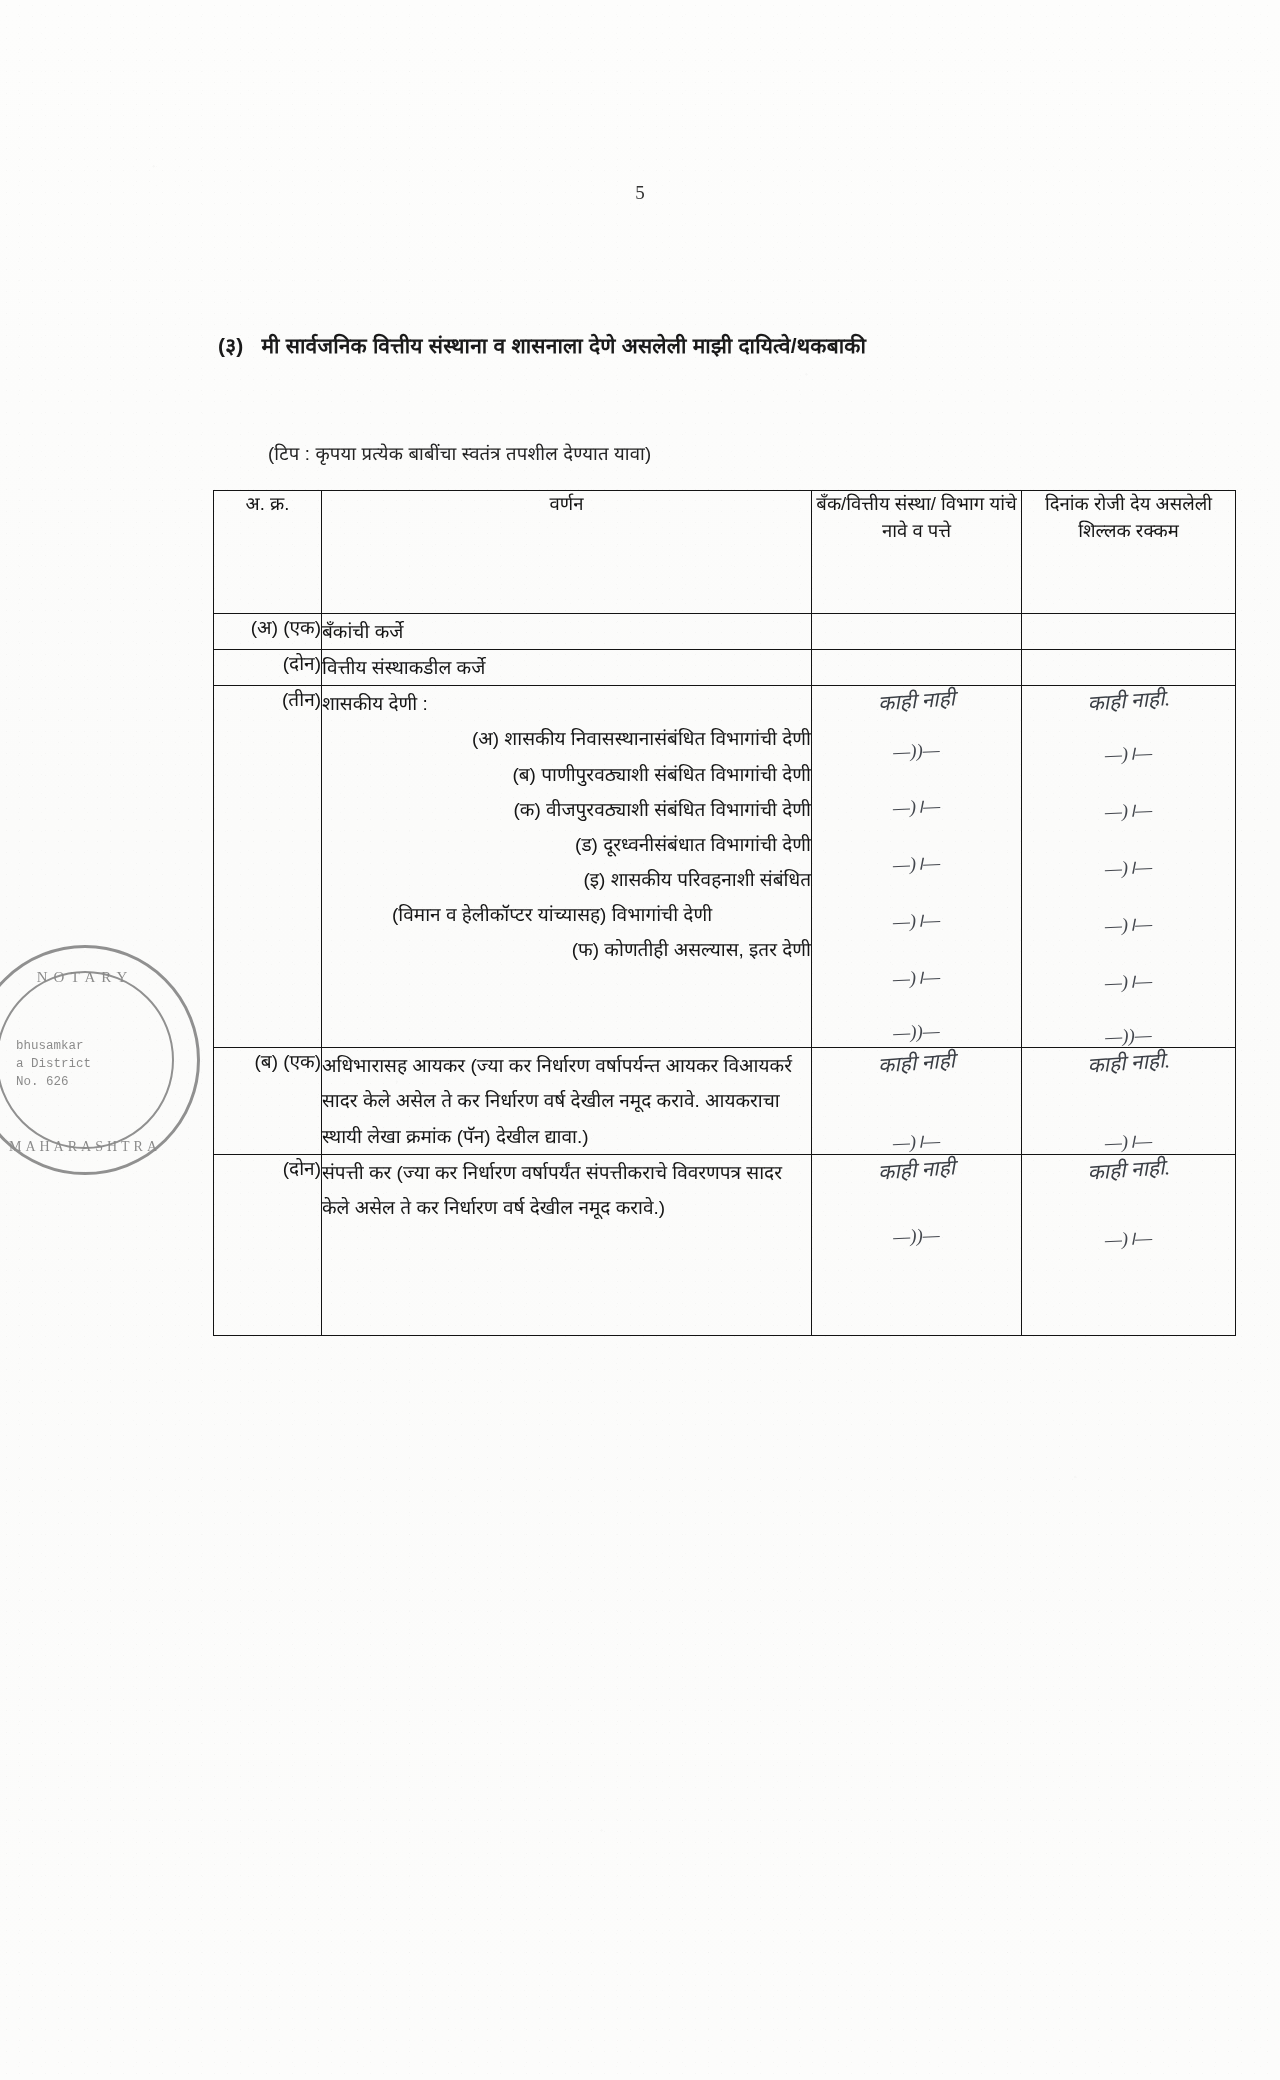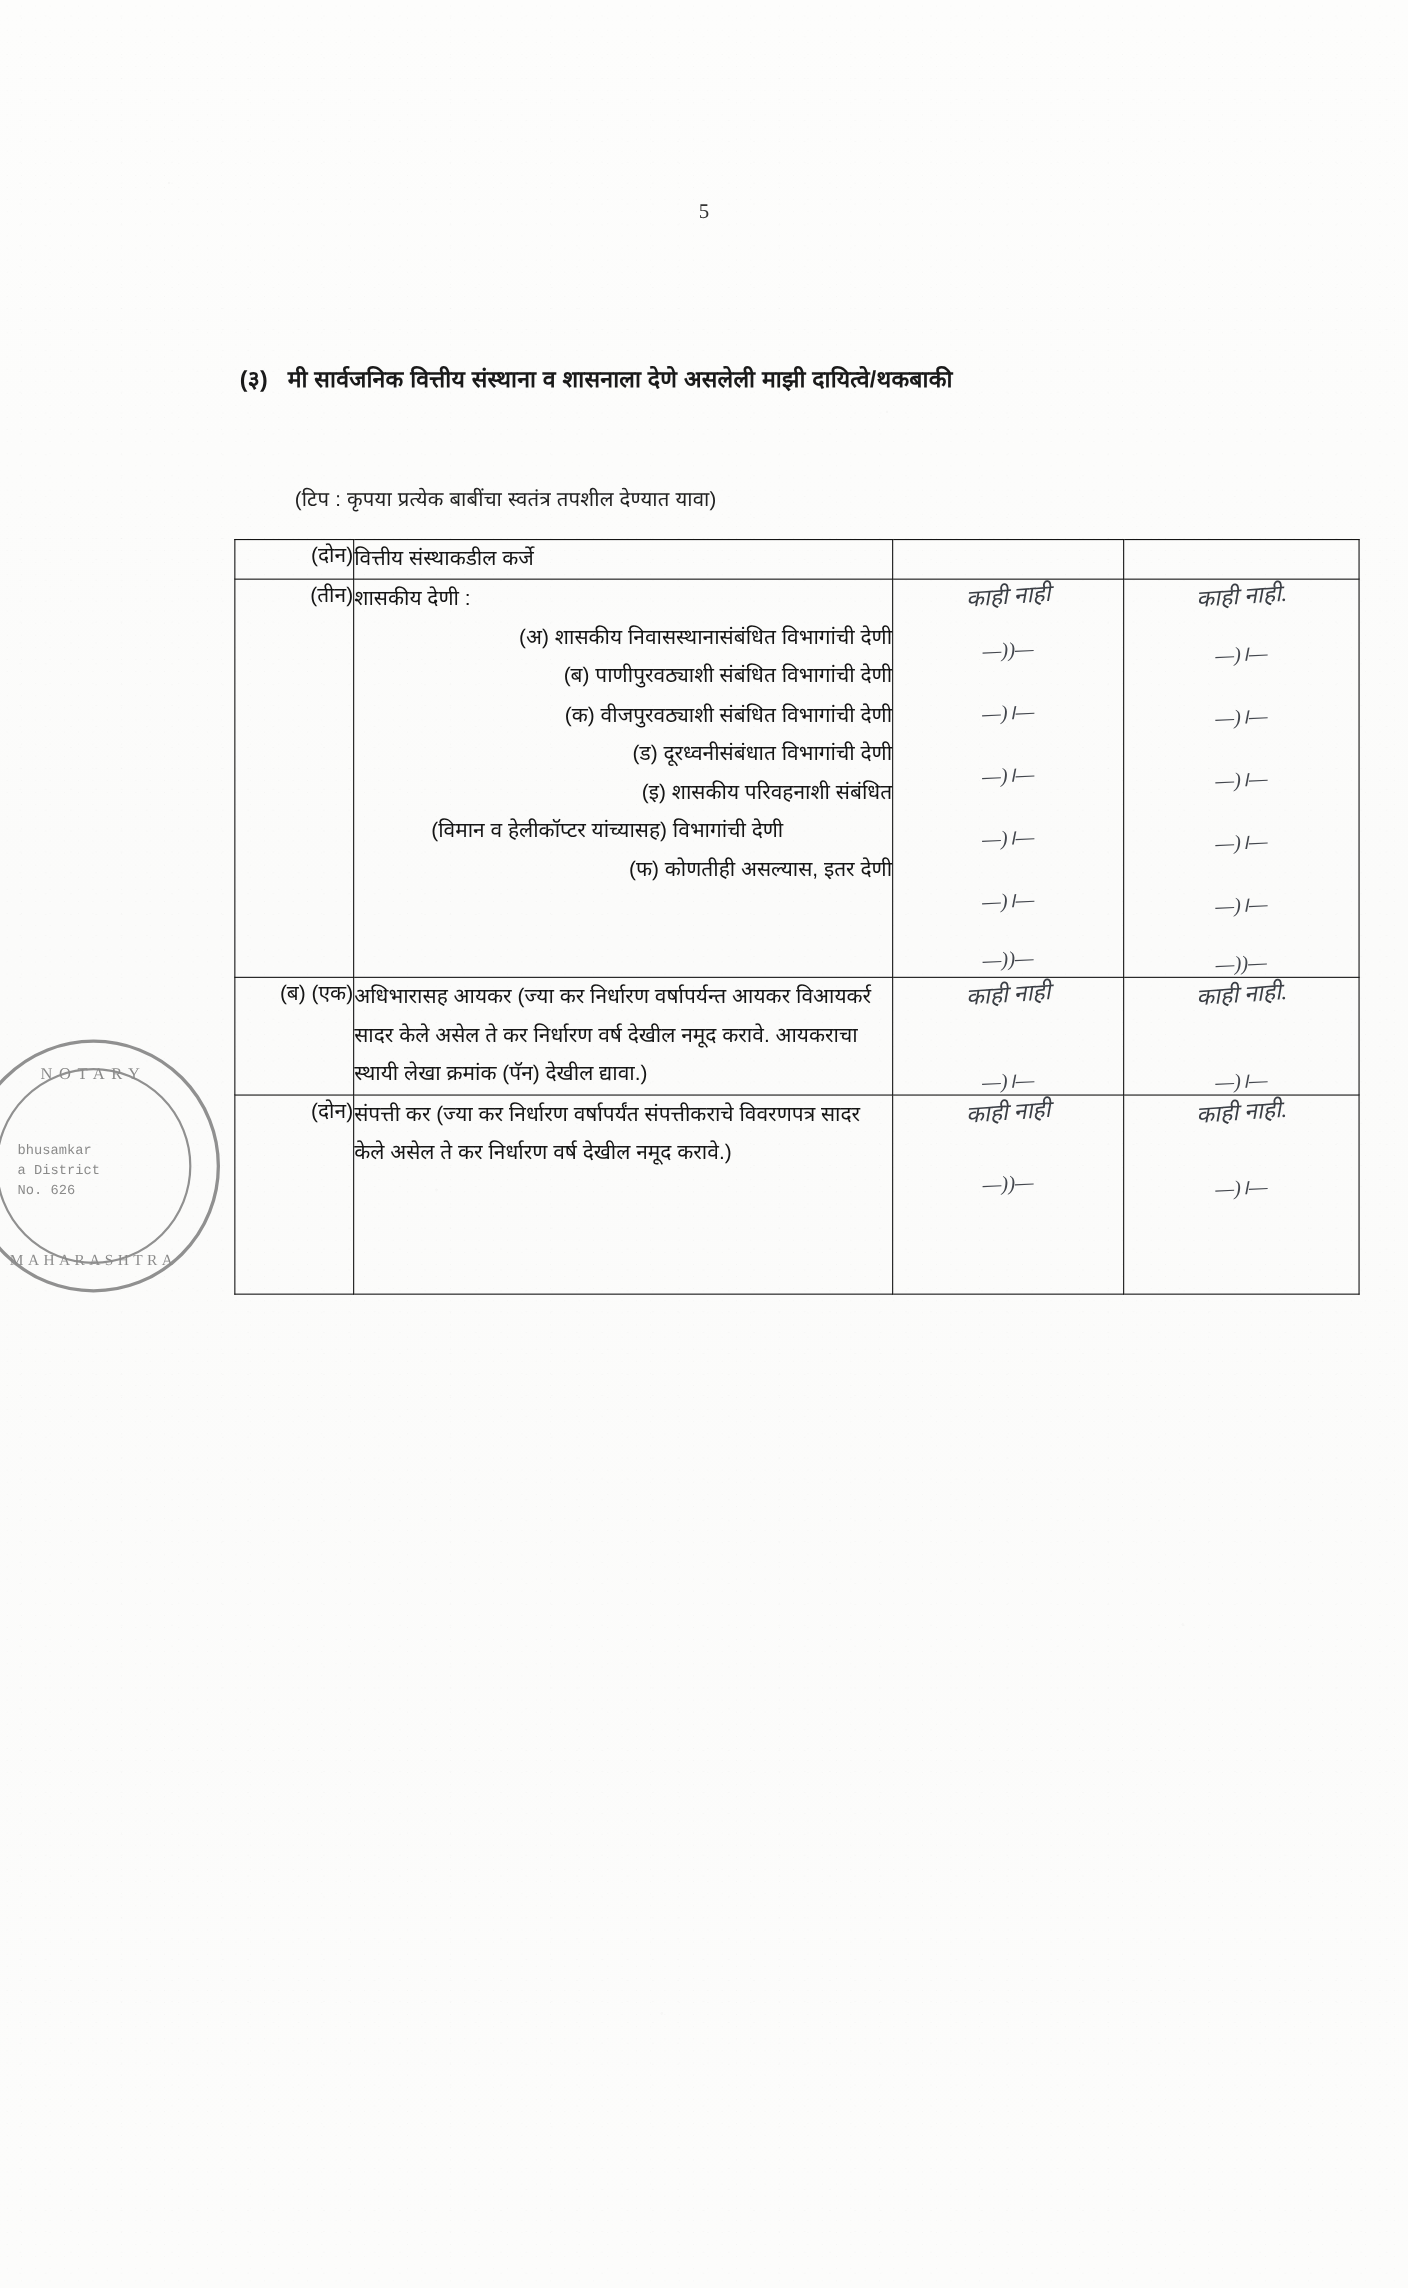--- a/index.html
+++ b/index.html
@@ -218,21 +218,33 @@
   <div class="note">(टिप : कृपया प्रत्येक बाबींचा स्वतंत्र तपशील देण्यात यावा)</div>
 
   <table class="form-table">
     <colgroup>
       <col class="col-sr">
         <col class="col-desc">
         <col class="col-bank">
         <col class="col-amt">
     </colgroup>
     <tbody>
-
+      <tr class="hdr">
+        <td>अ. क्र.</td>
+        <td>वर्णन</td>
+        <td>बँक/वित्तीय संस्था/ विभाग यांचे नावे व पत्ते</td>
+        <td>दिनांक रोजी देय असलेली शिल्लक रक्कम</td>
+      </tr>
+
+      <tr>
+        <td class="sr">(अ) (एक)</td>
+        <td class="desc">बँकांची कर्जे</td>
+        <td class="hand-cell"></td>
+        <td class="hand-cell"></td>
+      </tr>
 
       <tr>
         <td class="sr">(दोन)</td>
         <td class="desc">वित्तीय संस्थाकडील कर्जे</td>
         <td class="hand-cell"></td>
         <td class="hand-cell"></td>
       </tr>
 
       <tr>
         <td class="sr">(तीन)</td>

